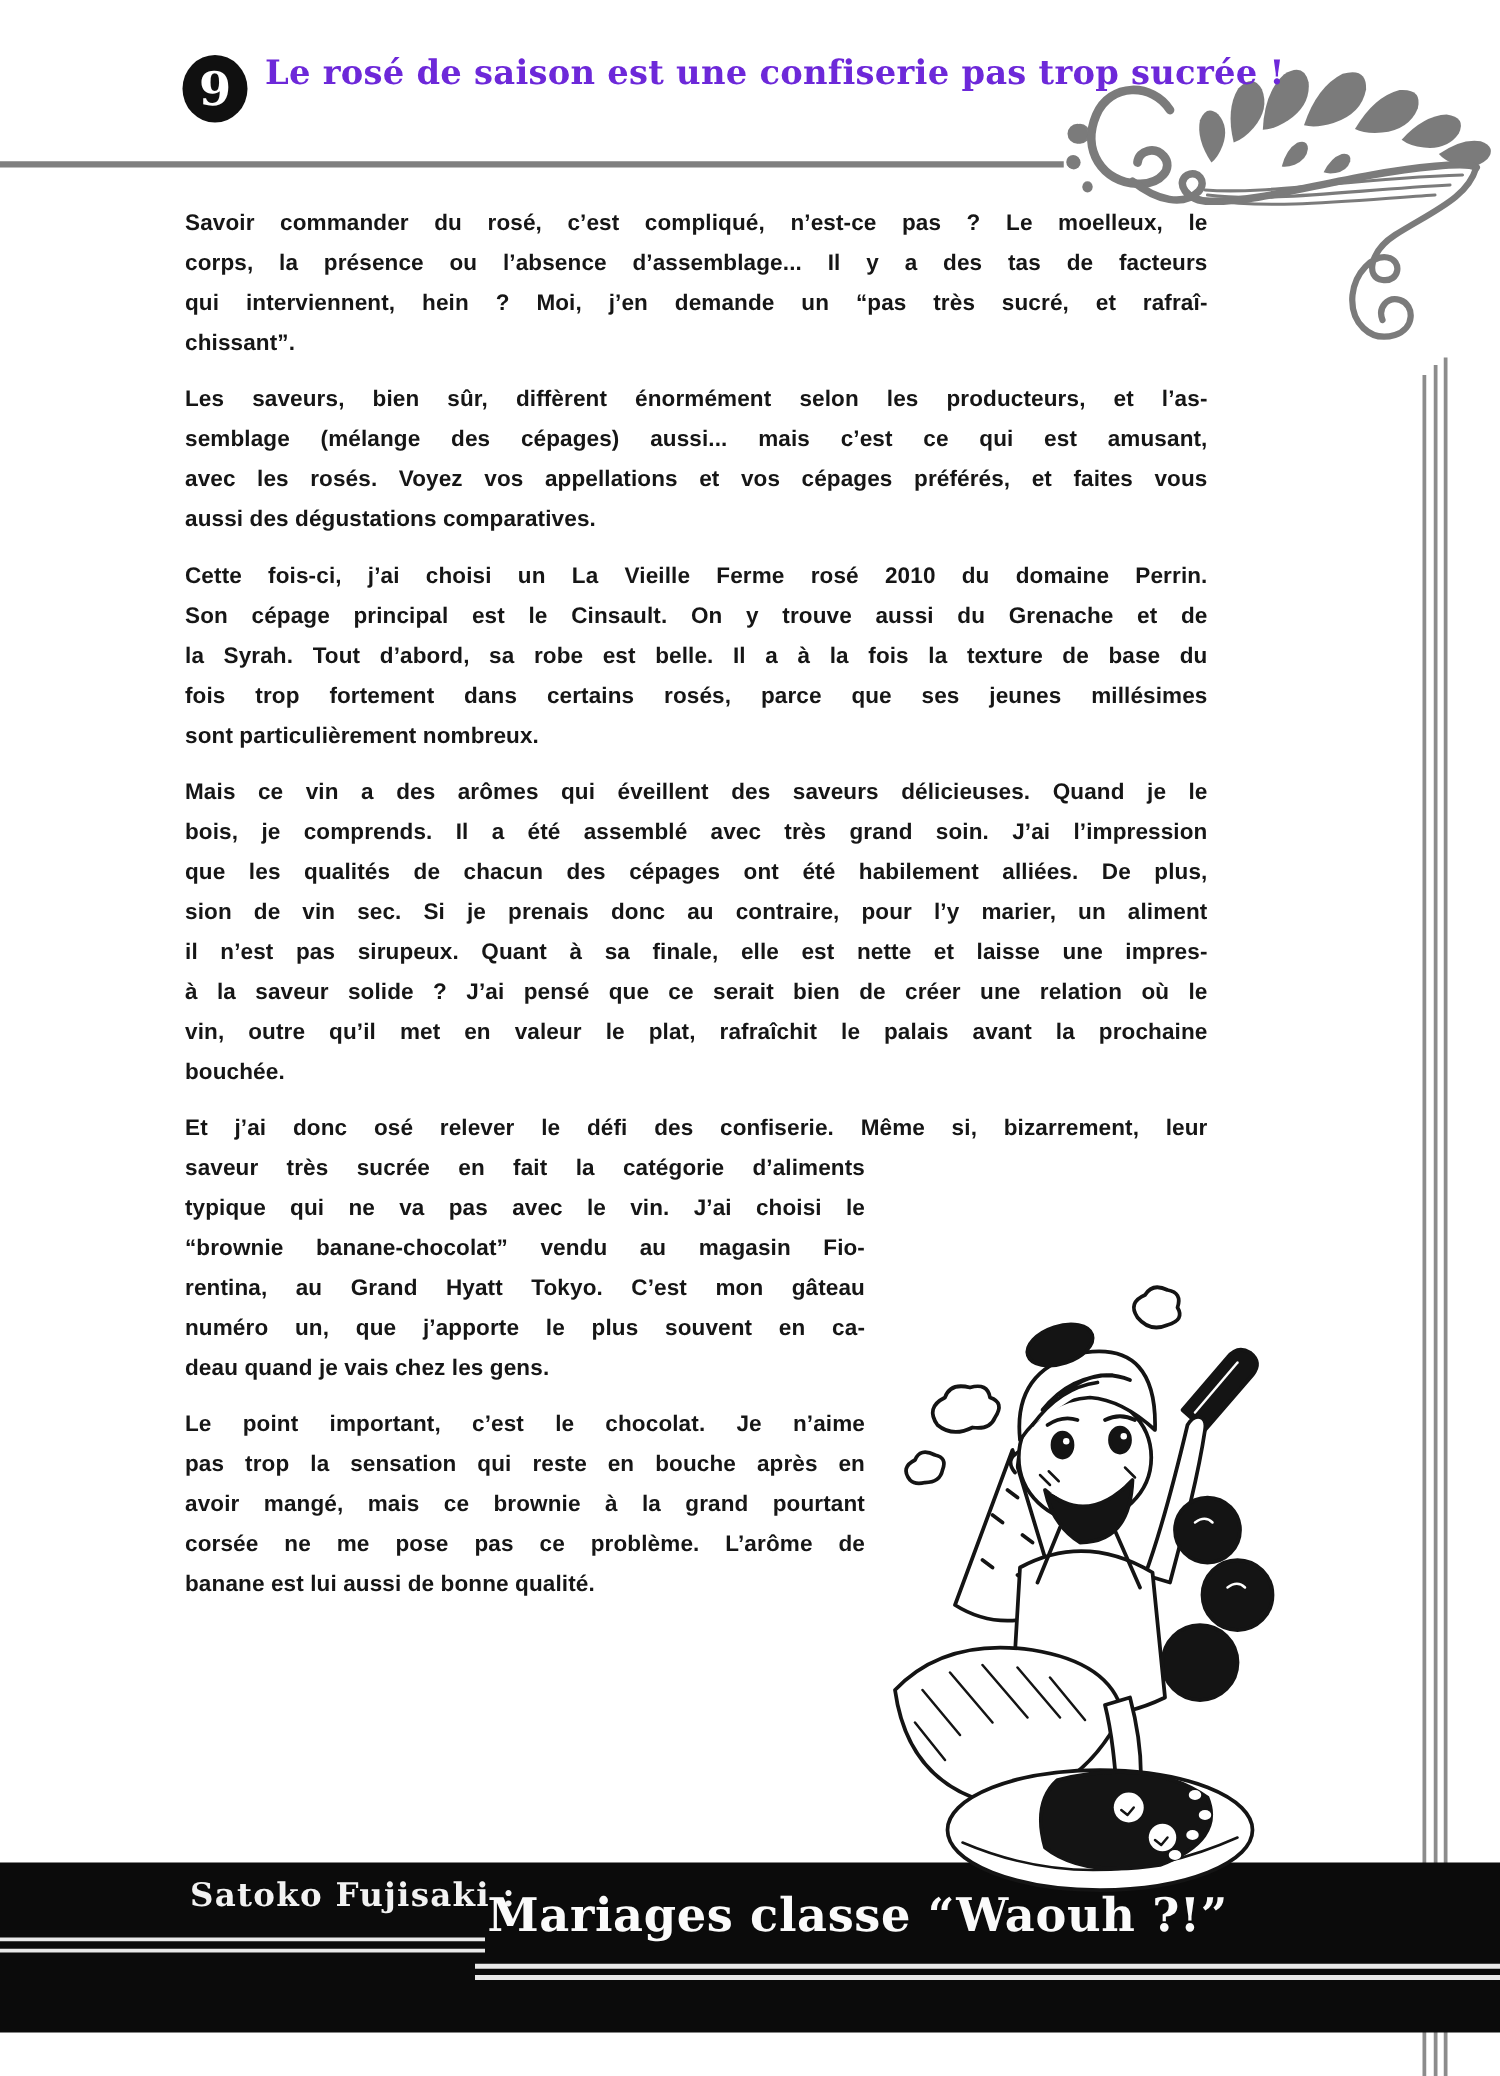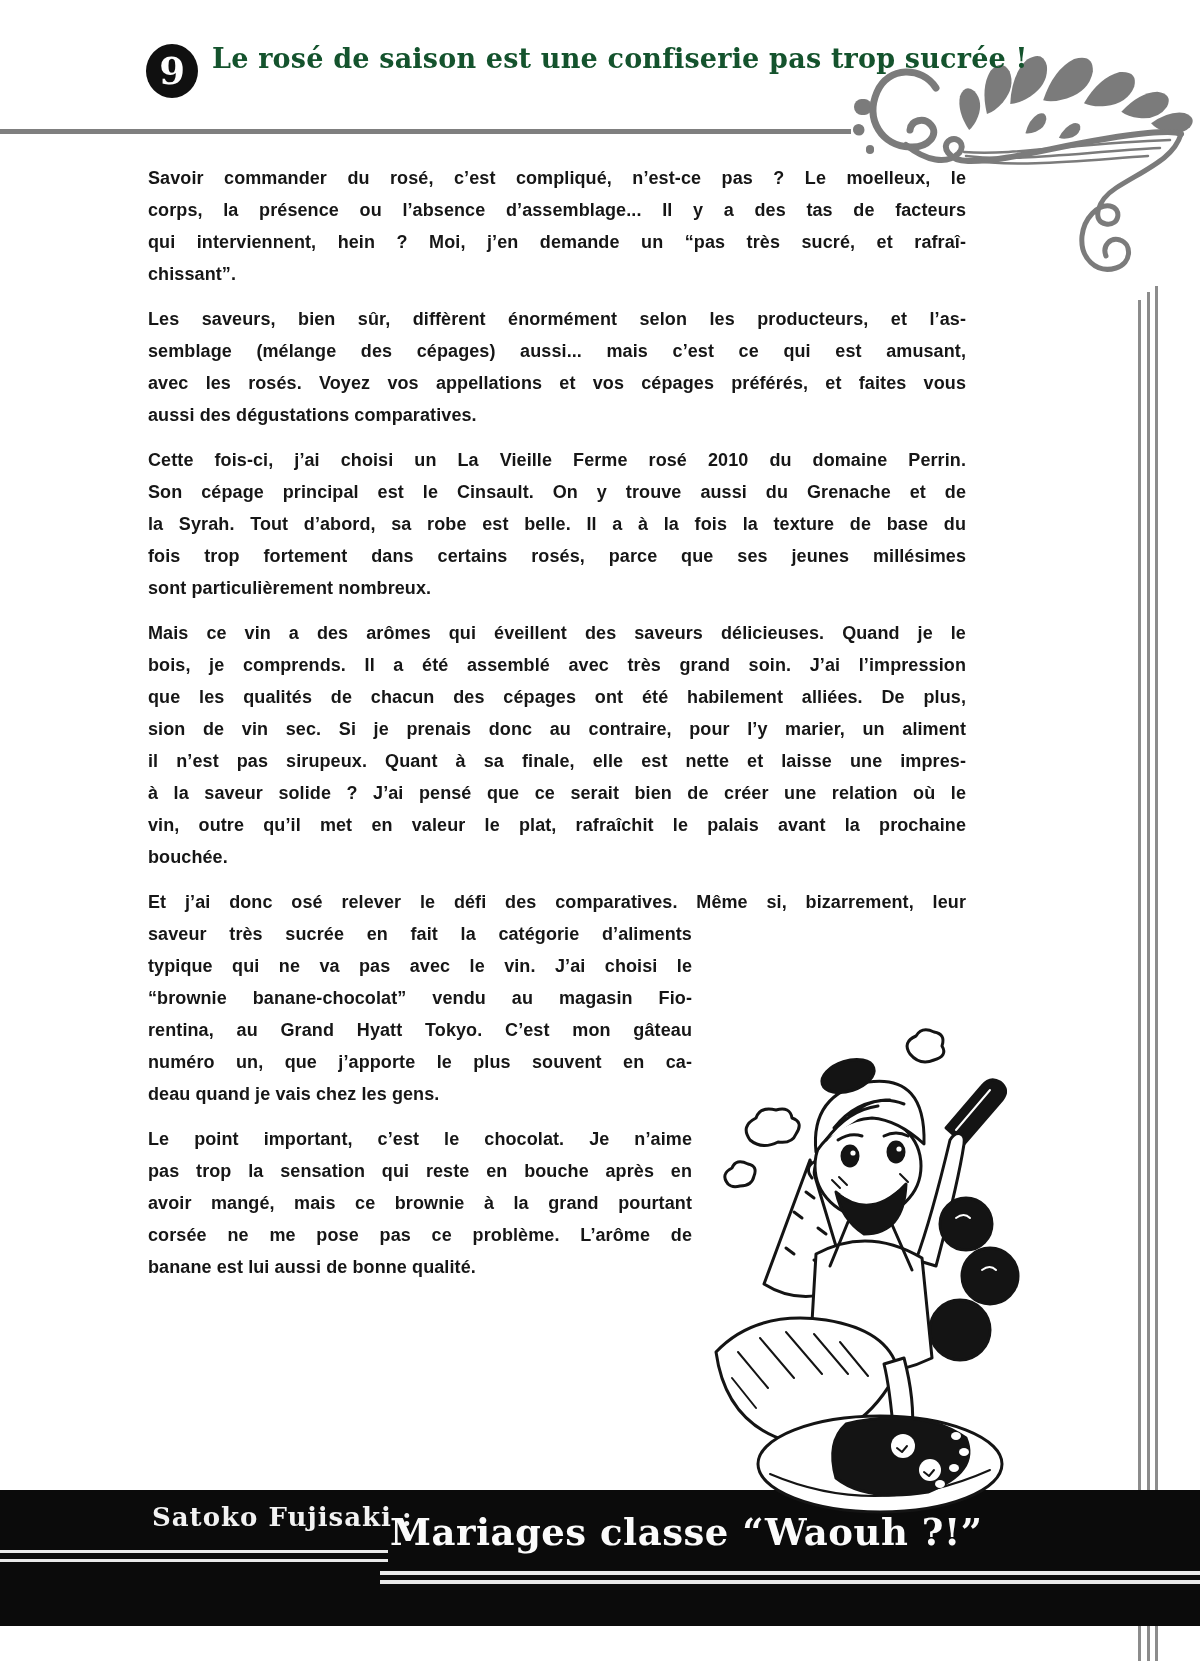--- a/index.html
+++ b/index.html
@@ -12,21 +12,21 @@
   .vline.l1{left:1138px;top:300px;height:1361px;}
   .vline.l2{left:1147px;top:292px;height:1369px;}
   .vline.l3{left:1155px;top:286px;height:1375px;}
   
   .badge{
     position:absolute;left:146px;top:44px;width:52px;height:54px;background:#101010;
     border-radius:50%;color:#fff;display:flex;align-items:center;justify-content:center;
     font-family:"DejaVu Serif",serif;font-weight:bold;font-size:37px;z-index:2;
   }
   .title{
-    position:absolute;left:212px;top:40px;z-index:2;color:#14532d;
+    position:absolute;left:212px;top:40px;z-index:2;color:#6d28d9;
     font-family:"DejaVu Serif",serif;font-weight:bold;font-size:27px;line-height:38px;
     letter-spacing:0.2px;white-space:nowrap;
   }
   .header-rule{position:absolute;left:0;top:129px;width:851px;height:5px;background:#7f7f7f;}
   .rule-dot{position:absolute;border-radius:50%;background:#7f7f7f;}
   .rule-dot.d1{left:856px;top:99px;width:16px;height:16px;}
   .rule-dot.d2{left:853px;top:124px;width:11px;height:11px;}
   .rule-dot.d3{left:866px;top:145px;width:8px;height:8px;}
   .flourish{position:absolute;left:848px;top:40px;z-index:0;}
   
@@ -127,21 +127,21 @@
       <div class="tline">Mais ce vin a des arômes qui éveillent des saveurs délicieuses. Quand je le</div>
       <div class="tline">bois, je comprends. Il a été assemblé avec très grand soin. J’ai l’impression</div>
       <div class="tline">que les qualités de chacun des cépages ont été habilement alliées. De plus,</div>
       <div class="tline">sion de vin sec. Si je prenais donc au contraire, pour l’y marier, un aliment</div>
       <div class="tline">il n’est pas sirupeux. Quant à sa finale, elle est nette et laisse une impres-</div>
       <div class="tline">à la saveur solide ? J’ai pensé que ce serait bien de créer une relation où le</div>
       <div class="tline">vin, outre qu’il met en valeur le plat, rafraîchit le palais avant la prochaine</div>
       <div class="tline last">bouchée.</div>
     </div>
     <div class="para">
-      <div class="tline">Et j’ai donc osé relever le défi des comparatives. Même si, bizarrement, leur</div>
+      <div class="tline">Et j’ai donc osé relever le défi des confiserie. Même si, bizarrement, leur</div>
       <div class="tline narrow">saveur très sucrée en fait la catégorie d’aliments</div>
       <div class="tline narrow">typique qui ne va pas avec le vin. J’ai choisi le</div>
       <div class="tline narrow">“brownie banane-chocolat” vendu au magasin Fio-</div>
       <div class="tline narrow">rentina, au Grand Hyatt Tokyo. C’est mon gâteau</div>
       <div class="tline narrow">numéro un, que j’apporte le plus souvent en ca-</div>
       <div class="tline narrow last">deau quand je vais chez les gens.</div>
     </div>
     <div class="para">
       <div class="tline narrow">Le point important, c’est le chocolat. Je n’aime</div>
       <div class="tline narrow">pas trop la sensation qui reste en bouche après en</div>

